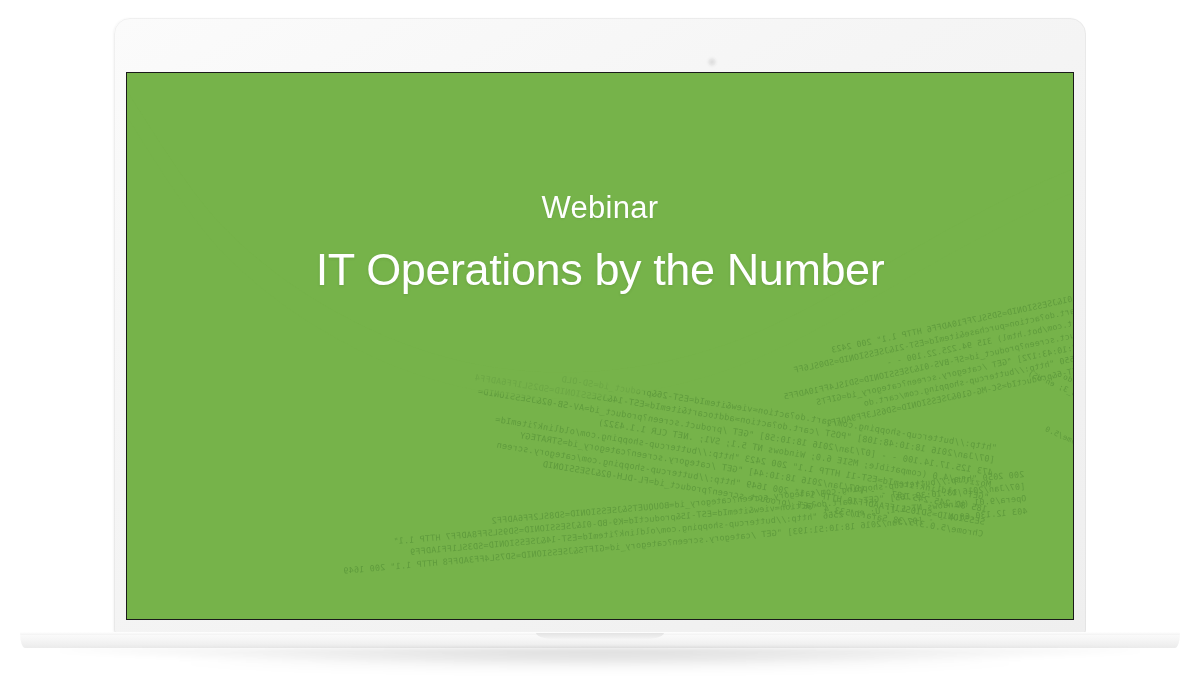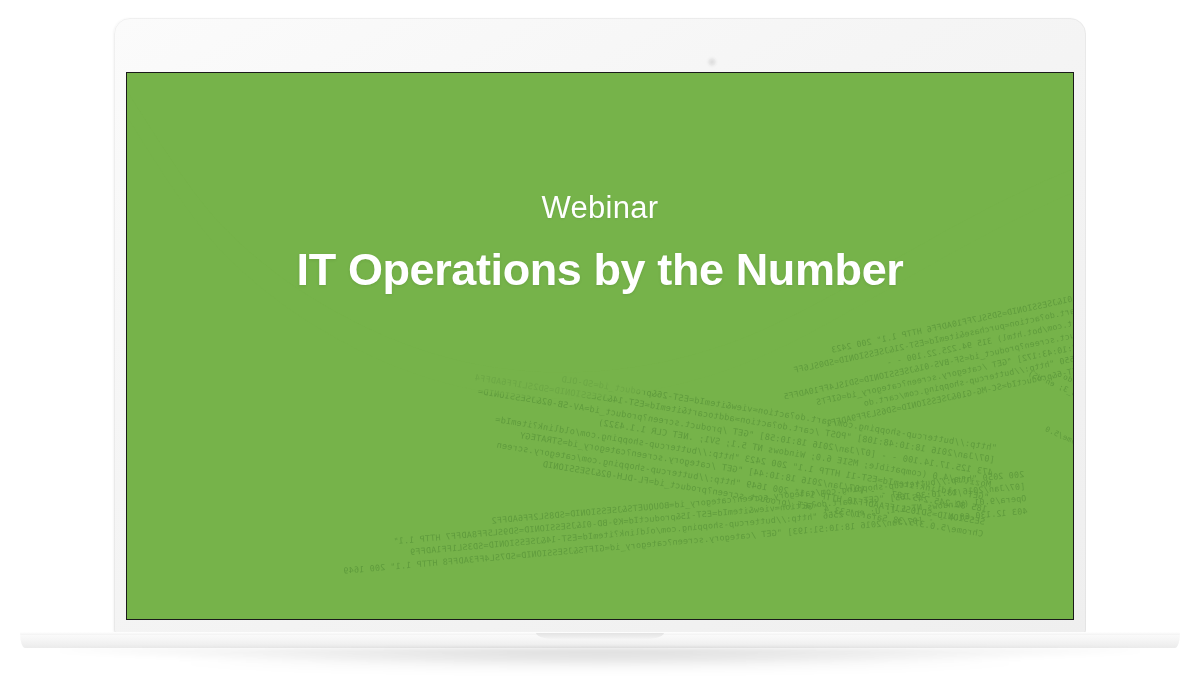--- a/index.html
+++ b/index.html
@@ -135,21 +135,21 @@
     font-size: 31px;
     font-weight: 400;
     letter-spacing: 0.3px;
     line-height: 1.1;
     color: #ffffff;
     text-shadow: 0 1px 2px rgba(40,80,20,0.10);
   }
   .headline {
     margin-top: 20px;
     font-size: 45px;
-    font-weight: 700;
+    font-weight: 400;
     letter-spacing: -0.4px;
     line-height: 1.1;
     color: #ffffff;
     text-shadow: 0 1px 3px rgba(40,80,20,0.14);
   }
 
   
   .laptop-base {
     position: absolute;
     left: 20px;

